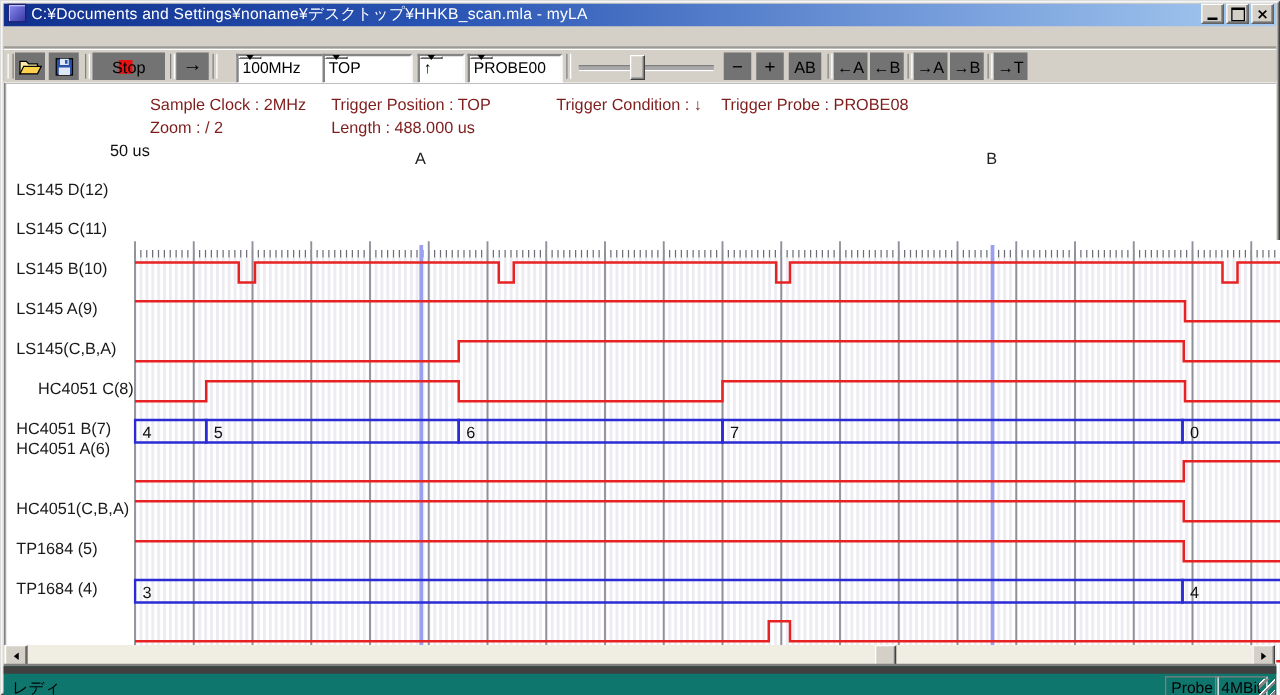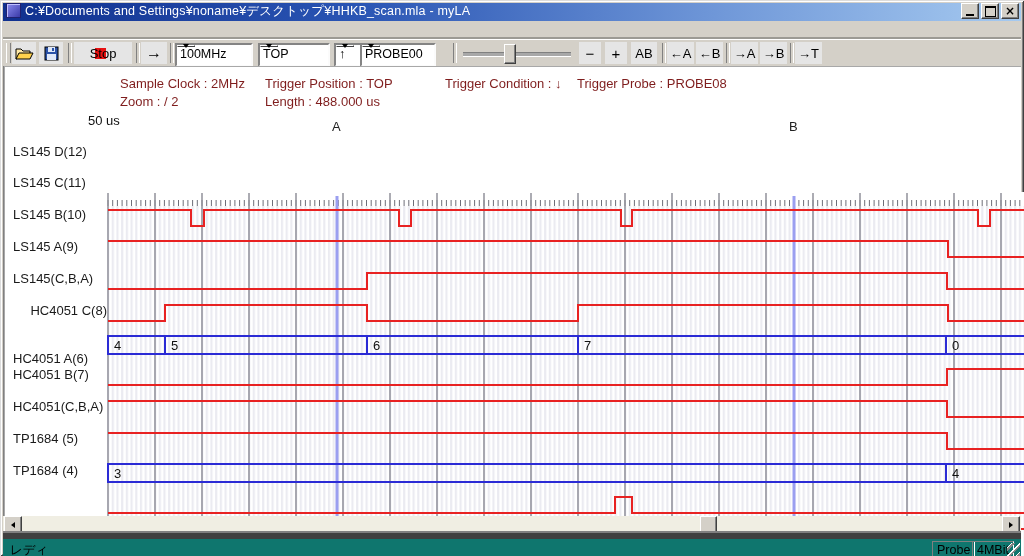--- a/index.html
+++ b/index.html
@@ -27,21 +27,21 @@
   
   .menubar{position:absolute;left:3px;top:21px;right:3px;height:18px;background:#d4d0c8;
            display:flex;align-items:center;font-size:12.5px;color:#000;}
   .menuitem{padding:1px 8px 2px 8px;}
   
   .toolbar{position:absolute;left:3px;top:39px;right:3px;height:26px;background:#d4d0c8;
            border-top:1px solid #ffffff;box-shadow:0 -2px 0 #9c9a94;}
   .toolbar *{position:absolute;}
   .tgrip{top:3px;width:3px;height:20px;border-left:1px solid #fff;border-right:1px solid #808080;}
   .tsep{top:3px;width:2px;height:20px;border-left:1px solid #808080;border-right:1px solid #ffffff;}
-  .tb{top:2px;height:22px;background:#e5e5e5;border:none;display:flex;align-items:center;
+  .tb{top:2px;height:22px;background:#737373;border:none;display:flex;align-items:center;
       justify-content:center;font-size:13px;color:#000;font-family:inherit;}
   .combo{top:3px;height:20px;display:flex;background:#fff;
          border:2px solid;border-color:#848484 #fbfbfb #fbfbfb #848484;}
   .combo-text{flex:1;font-size:12.5px;padding:2px 2px 0 3px;white-space:nowrap;}
   .combo-btn{flex:none;width:16px;background:#d4d0c8;border:1px solid;
              border-color:#fff #404040 #404040 #fff;box-shadow:inset -1px -1px 0 #808080;
              display:flex;align-items:center;justify-content:center;}
   .tri-down{width:0;height:0;border-left:3.5px solid transparent;border-right:3.5px solid transparent;
             border-top:4px solid #000;}
   .stop-sq{width:11px;height:11px;background:#e81111;margin-right:6px;flex:none;}
@@ -122,39 +122,39 @@
     </button>
 
     <div class="tsep" style="left:133px"></div>
 
     <button class="tb" style="left:138px;width:26px;font-size:16px">
       <span>→</span>
     </button>
 
     <div class="tsep" style="left:167px"></div>
 
-    <div class="combo" style="left:172px;width:74px">
+    <div class="combo" style="left:186px;width:74px">
       <span class="combo-text">100MHz</span>
       <span class="combo-btn">
           <span class="tri-down"></span>
         </span>
     </div>
     <div class="combo" style="left:255px;width:68px">
       <span class="combo-text">TOP</span>
       <span class="combo-btn">
           <span class="tri-down"></span>
         </span>
     </div>
     <div class="combo" style="left:331px;width:34px">
       <span class="combo-text">↑</span>
       <span class="combo-btn">
           <span class="tri-down"></span>
         </span>
     </div>
-    <div class="combo" style="left:357px;width:72px">
+    <div class="combo" style="left:371px;width:72px">
       <span class="combo-text">PROBE00</span>
       <span class="combo-btn">
           <span class="tri-down"></span>
         </span>
     </div>
 
     <div class="tsep" style="left:450px"></div>
 
     <div class="slider-track" style="left:460px;width:108px"></div>
     <div class="slider-thumb" style="left:501px"></div>
@@ -204,21 +204,21 @@
 
     <span class="abs scale-label" style="left:85px;top:47px">50 us</span>
 
     <div id="chlabels">
         <div class="ch-label" style="top: 78px;">LS145 D(12)</div>
         <div class="ch-label" style="top: 109px;">LS145 C(11)</div>
         <div class="ch-label" style="top: 141px;">LS145 B(10)</div>
         <div class="ch-label" style="top: 173px;">LS145 A(9)</div>
         <div class="ch-label" style="top: 205px;">LS145(C,B,A)</div>
         <div class="ch-label" style="top: 237px; text-align: right;">HC4051 C(8)</div>
-        <div class="ch-label" style="top: 269px; margin-top: 32px;">HC4051 B(7)</div>
+        <div class="ch-label" style="top: 269px;">HC4051 B(7)</div>
         <div class="ch-label" style="top: 285px;">HC4051 A(6)</div>
         <div class="ch-label" style="top: 333px;">HC4051(C,B,A)</div>
         <div class="ch-label" style="top: 365px;">TP1684 (5)</div>
         <div class="ch-label" style="top: 397px;">TP1684 (4)</div>
       </div>
     <div id="mlabels">
         <span class="abs marker-label" style="left: 329px; top: 53px;">A</span>
         <span class="abs marker-label" style="left: 786px; top: 53px;">B</span>
       </div>
     <svg id="wave" width="918" height="388" viewBox="0 0 918 388">

